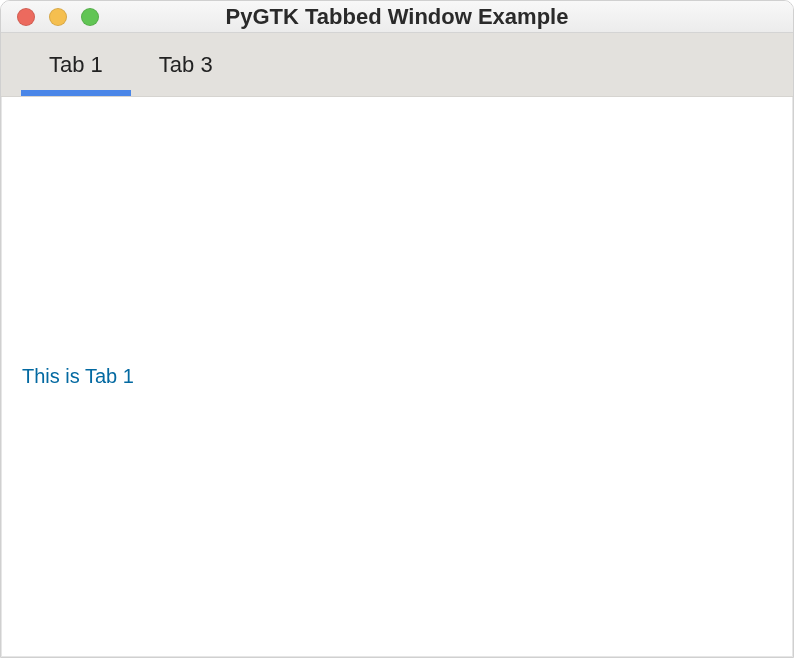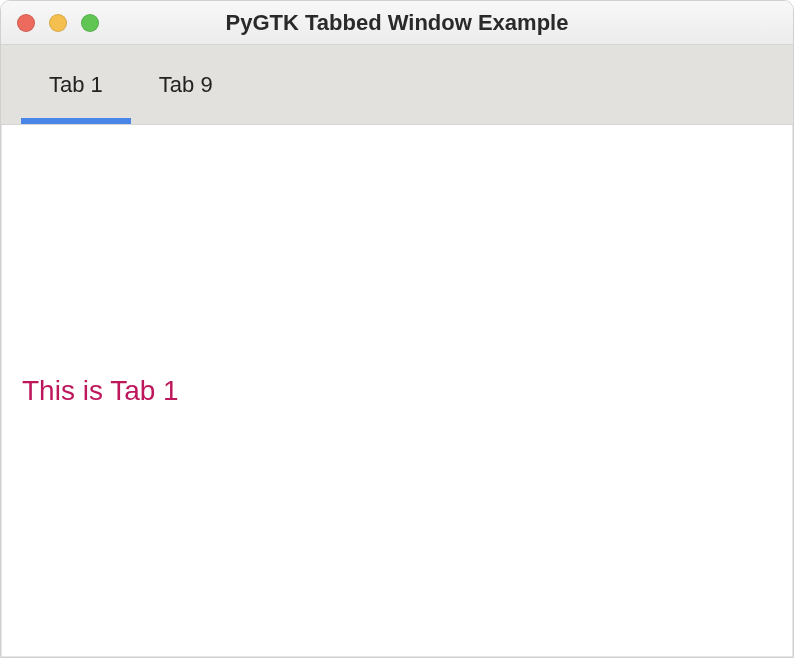--- a/index.html
+++ b/index.html
@@ -17,21 +17,21 @@
     .window {
       width: 100%;
       height: 100%;
       display: flex;
       flex-direction: column;
       border: 1px solid #d0d0d0;
       border-radius: 10px 10px 0 0;
       overflow: hidden;
     }
     .titlebar {
-      height: 44px;
+      height: 32px;
       background: linear-gradient(to bottom, #f8f8f8, #ececec);
       border-bottom: 1px solid #d4d4d4;
       display: flex;
       align-items: center;
       position: relative;
     }
     .traffic-lights {
       display: flex;
       gap: 14px;
       padding-left: 16px;
@@ -50,21 +50,21 @@
       position: absolute;
       left: 0;
       right: 0;
       text-align: center;
       font-size: 22px;
       font-weight: 700;
       color: #2a2a2a;
       pointer-events: none;
     }
     .tabstrip {
-      height: 80px;
+      height: 64px;
       background: #e3e1dd;
       display: flex;
       align-items: stretch;
       padding-left: 20px;
       border-bottom: 1px solid #d6d4d0;
     }
     .tab {
       padding: 0 28px;
       display: flex;
       align-items: center;
@@ -84,22 +84,22 @@
       bottom: 0;
       height: 6px;
       background: #4a86e8;
     }
     .content {
       flex: 1;
       background: #fff;
       display: flex;
       align-items: center;
       padding-left: 20px;
-      font-size: 28px;
-      color: #be185d;
+      font-size: 20px;
+      color: #0369a1;
       border: 1px solid #e6e6e6;
       border-top: none;
       margin: 0 0 0 0;
     }
   </style>
 </head>
 <body>
 
 <div class="window">
   <div class="titlebar">
@@ -109,20 +109,20 @@
       <div class="light green"></div>
     </div>
     <div class="title">PyGTK Tabbed Window Example</div>
   </div>
 
   <div class="tabstrip">
     <button class="tab active">
       <span>Tab 1</span>
     </button>
     <button class="tab">
-      <span>Tab 9</span>
+      <span>Tab 3</span>
     </button>
   </div>
 
   <div class="content">
     <span>This is Tab 1</span>
   </div>
 </div>
 
 </body></html>

